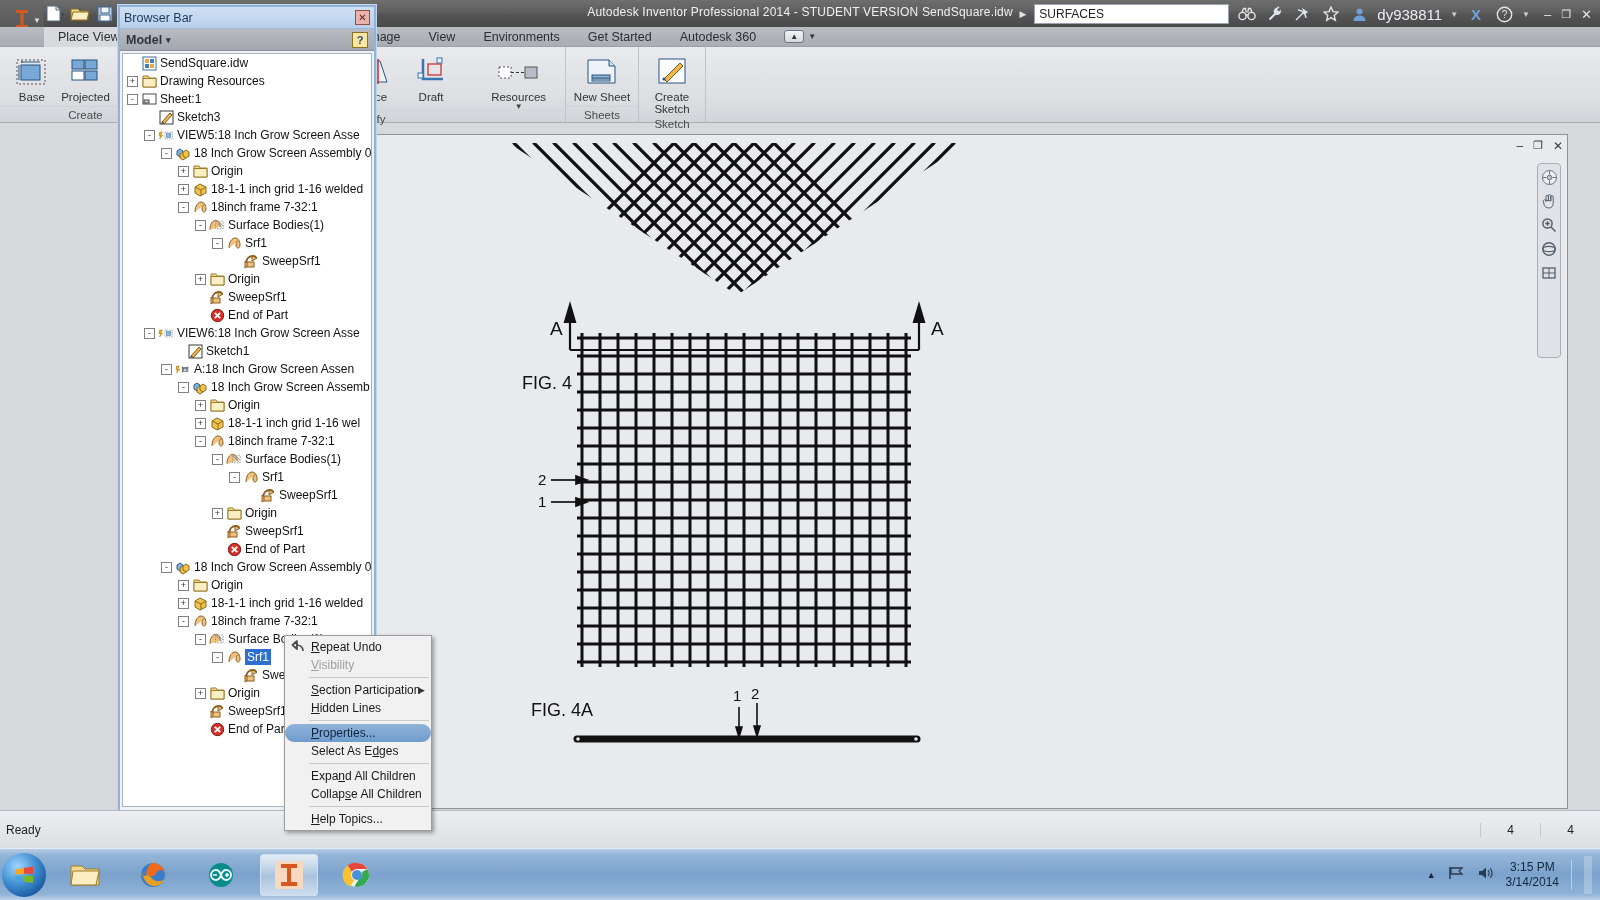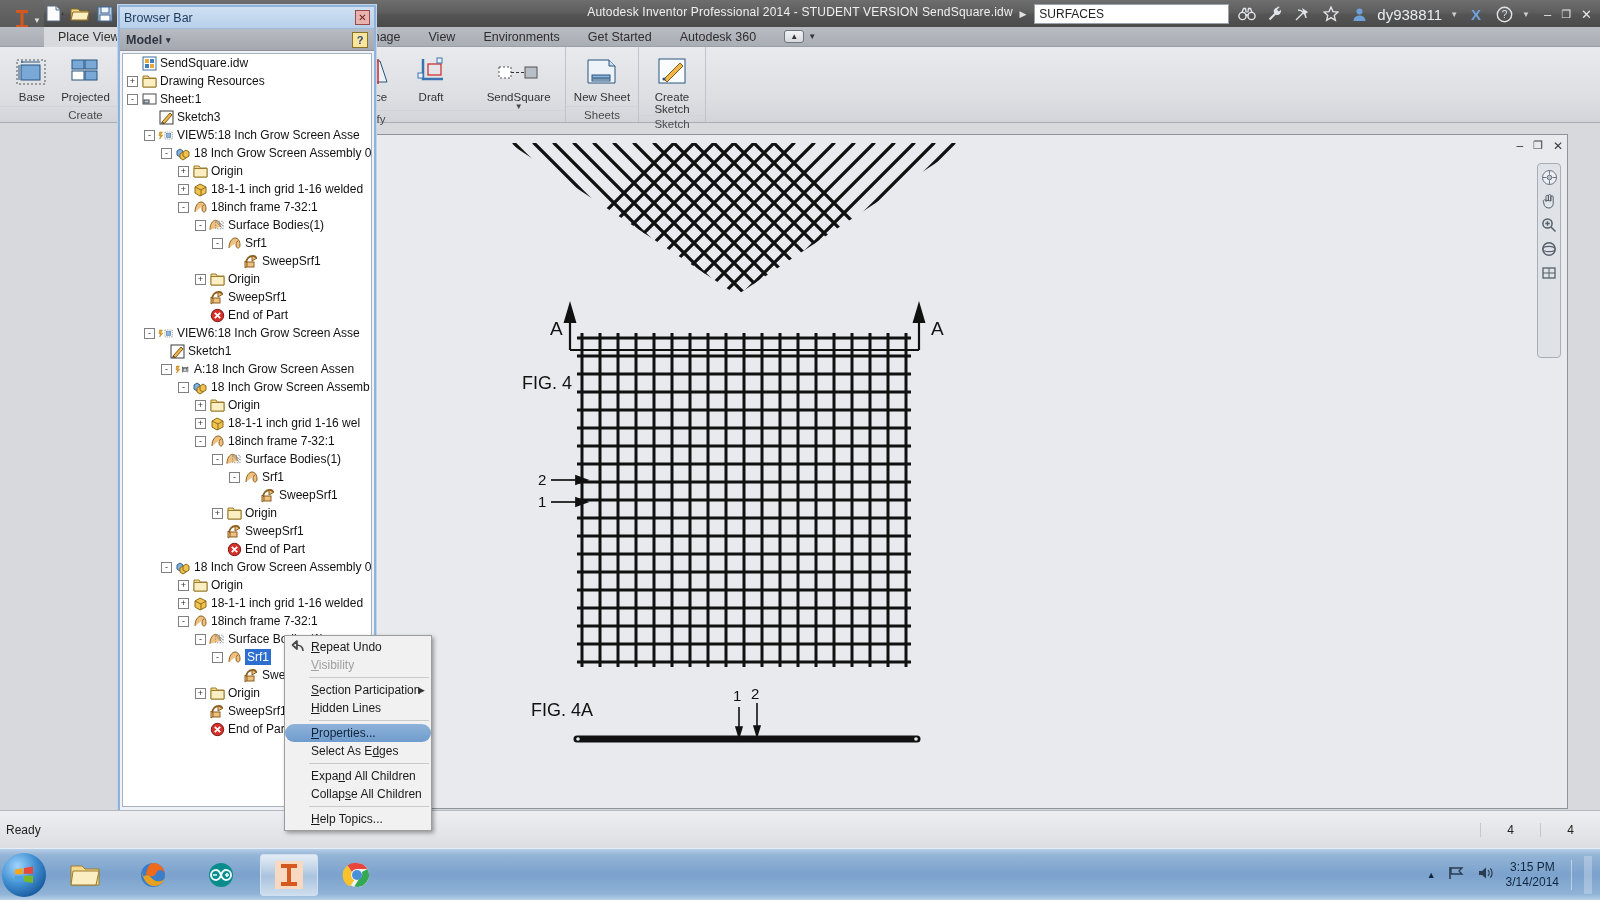--- a/index.html
+++ b/index.html
@@ -386,21 +386,21 @@
             <span class="lbl">Draft</span>
           </div>
           <div class="btn-big" style="width:86px;margin-left:18px">
             <span class="glyph">
               <svg width="56" height="26" viewBox="0 0 56 26">
                   <rect x="8" y="8" width="12" height="11" fill="#fff" stroke="#555" stroke-dasharray="2 2"></rect>
                   <rect x="34" y="8" width="12" height="11" fill="#b7bec7" stroke="#555"></rect>
                   <path d="M20 13.5h14" stroke="#333" stroke-dasharray="3 2"></path>
                 </svg>
             </span>
-            <span class="lbl">SendSquare</span>
+            <span class="lbl">Resources</span>
             <span class="drop-caret">▼</span>
           </div>
         </div>
         <div class="panel-title">Modify</div>
       </div>
 
       <div class="panel" style="width:73px">
         <div class="panel-items" style="justify-content:center">
           <div class="btn-big">
             <span class="glyph">
@@ -818,21 +818,21 @@
             <span class="exp">-</span>
             <span class="ticon">
               <svg width="30" height="15" viewBox="0 0 30 15">
                 <path d="M3 1l5 0-3 6h4l-6 7 2-6H2z" fill="#f2b01f" stroke="#a8700a"></path>
                 <rect x="13" y="1" width="14" height="13" fill="#fff" stroke="#555" stroke-dasharray="2 1.5"></rect>
                 <rect x="16" y="4" width="8" height="7" fill="#8fb3d9" stroke="#3a6d9e"></rect>
               </svg>
             </span>
             <span class="tlabel">VIEW6:18 Inch Grow Screen Asse</span>
           </div>
-          <div class="tnode" style="padding-left: 32px;">
+          <div class="tnode" style="padding-left: 50px;">
             <span class="exp none"></span>
             <span class="ticon">
               <svg width="15" height="15" viewBox="0 0 15 15">
                 <rect x="1" y="1" width="13" height="13" fill="#fff" stroke="#3a3a3a"></rect>
                 <path d="M3 12L11 3l2 2-8 9z" fill="#f0b64b" stroke="#7a5a17"></path>
                 <path d="M2 13h3" stroke="#3a3a3a"></path>
               </svg>
             </span>
             <span class="tlabel">Sketch1</span>
           </div>

